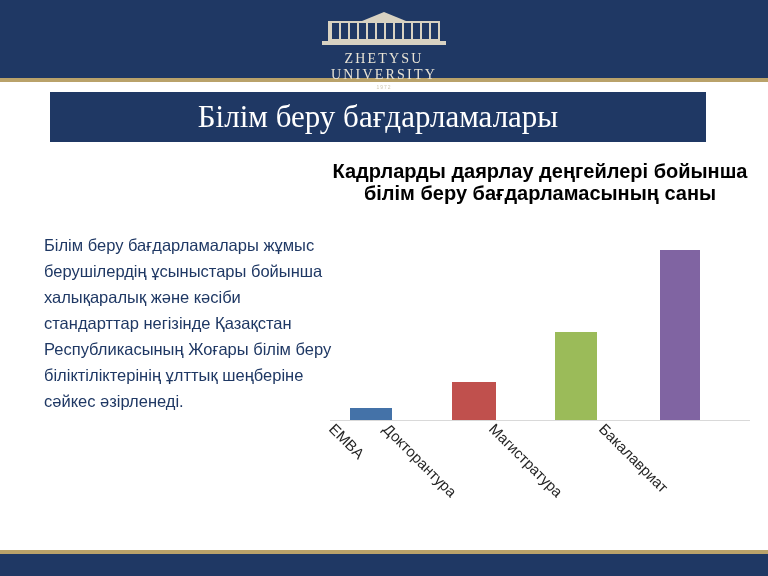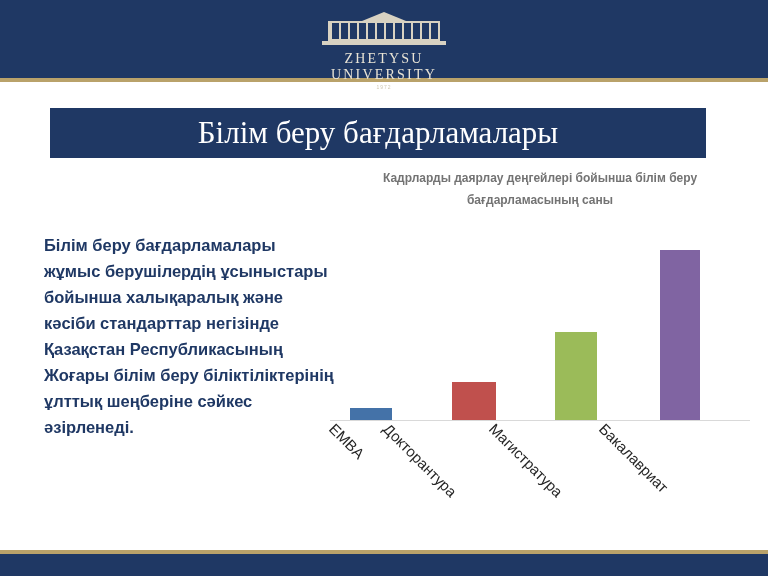--- a/index.html
+++ b/index.html
@@ -92,54 +92,52 @@
   .title-bar {
     position: absolute;
     left: 50px;
     top: 92px;
     width: 656px;
     height: 50px;
     background: #1f3864;
     display: flex;
     align-items: center;
     justify-content: center;
-    margin-top: 16px;
   }
   .title-bar .title-text {
     color: #ffffff;
     font-family: "Liberation Serif", serif;
     font-size: 31px;
     line-height: 34px;
     white-space: nowrap;
   }
 
   
   .left-text {
     position: absolute;
     left: 44px;
     top: 232px;
     width: 290px;
     color: #1f3864;
-    font-weight: bold;
+    font-weight: normal;
     font-size: 16.5px;
     line-height: 26px;
   }
 
   
   .chart-title {
     position: absolute;
     left: 330px;
     top: 160px;
     width: 420px;
     text-align: center;
-    color: #737373;
+    color: #000000;
     font-weight: bold;
-    font-size: 12px;
+    font-size: 20px;
     line-height: 22px;
-    margin-top: 7px;
   }
   .chart-area {
     position: absolute;
     left: 330px;
     top: 220px;
     width: 420px;
     height: 200px;
   }
   .baseline {
     position: absolute;

